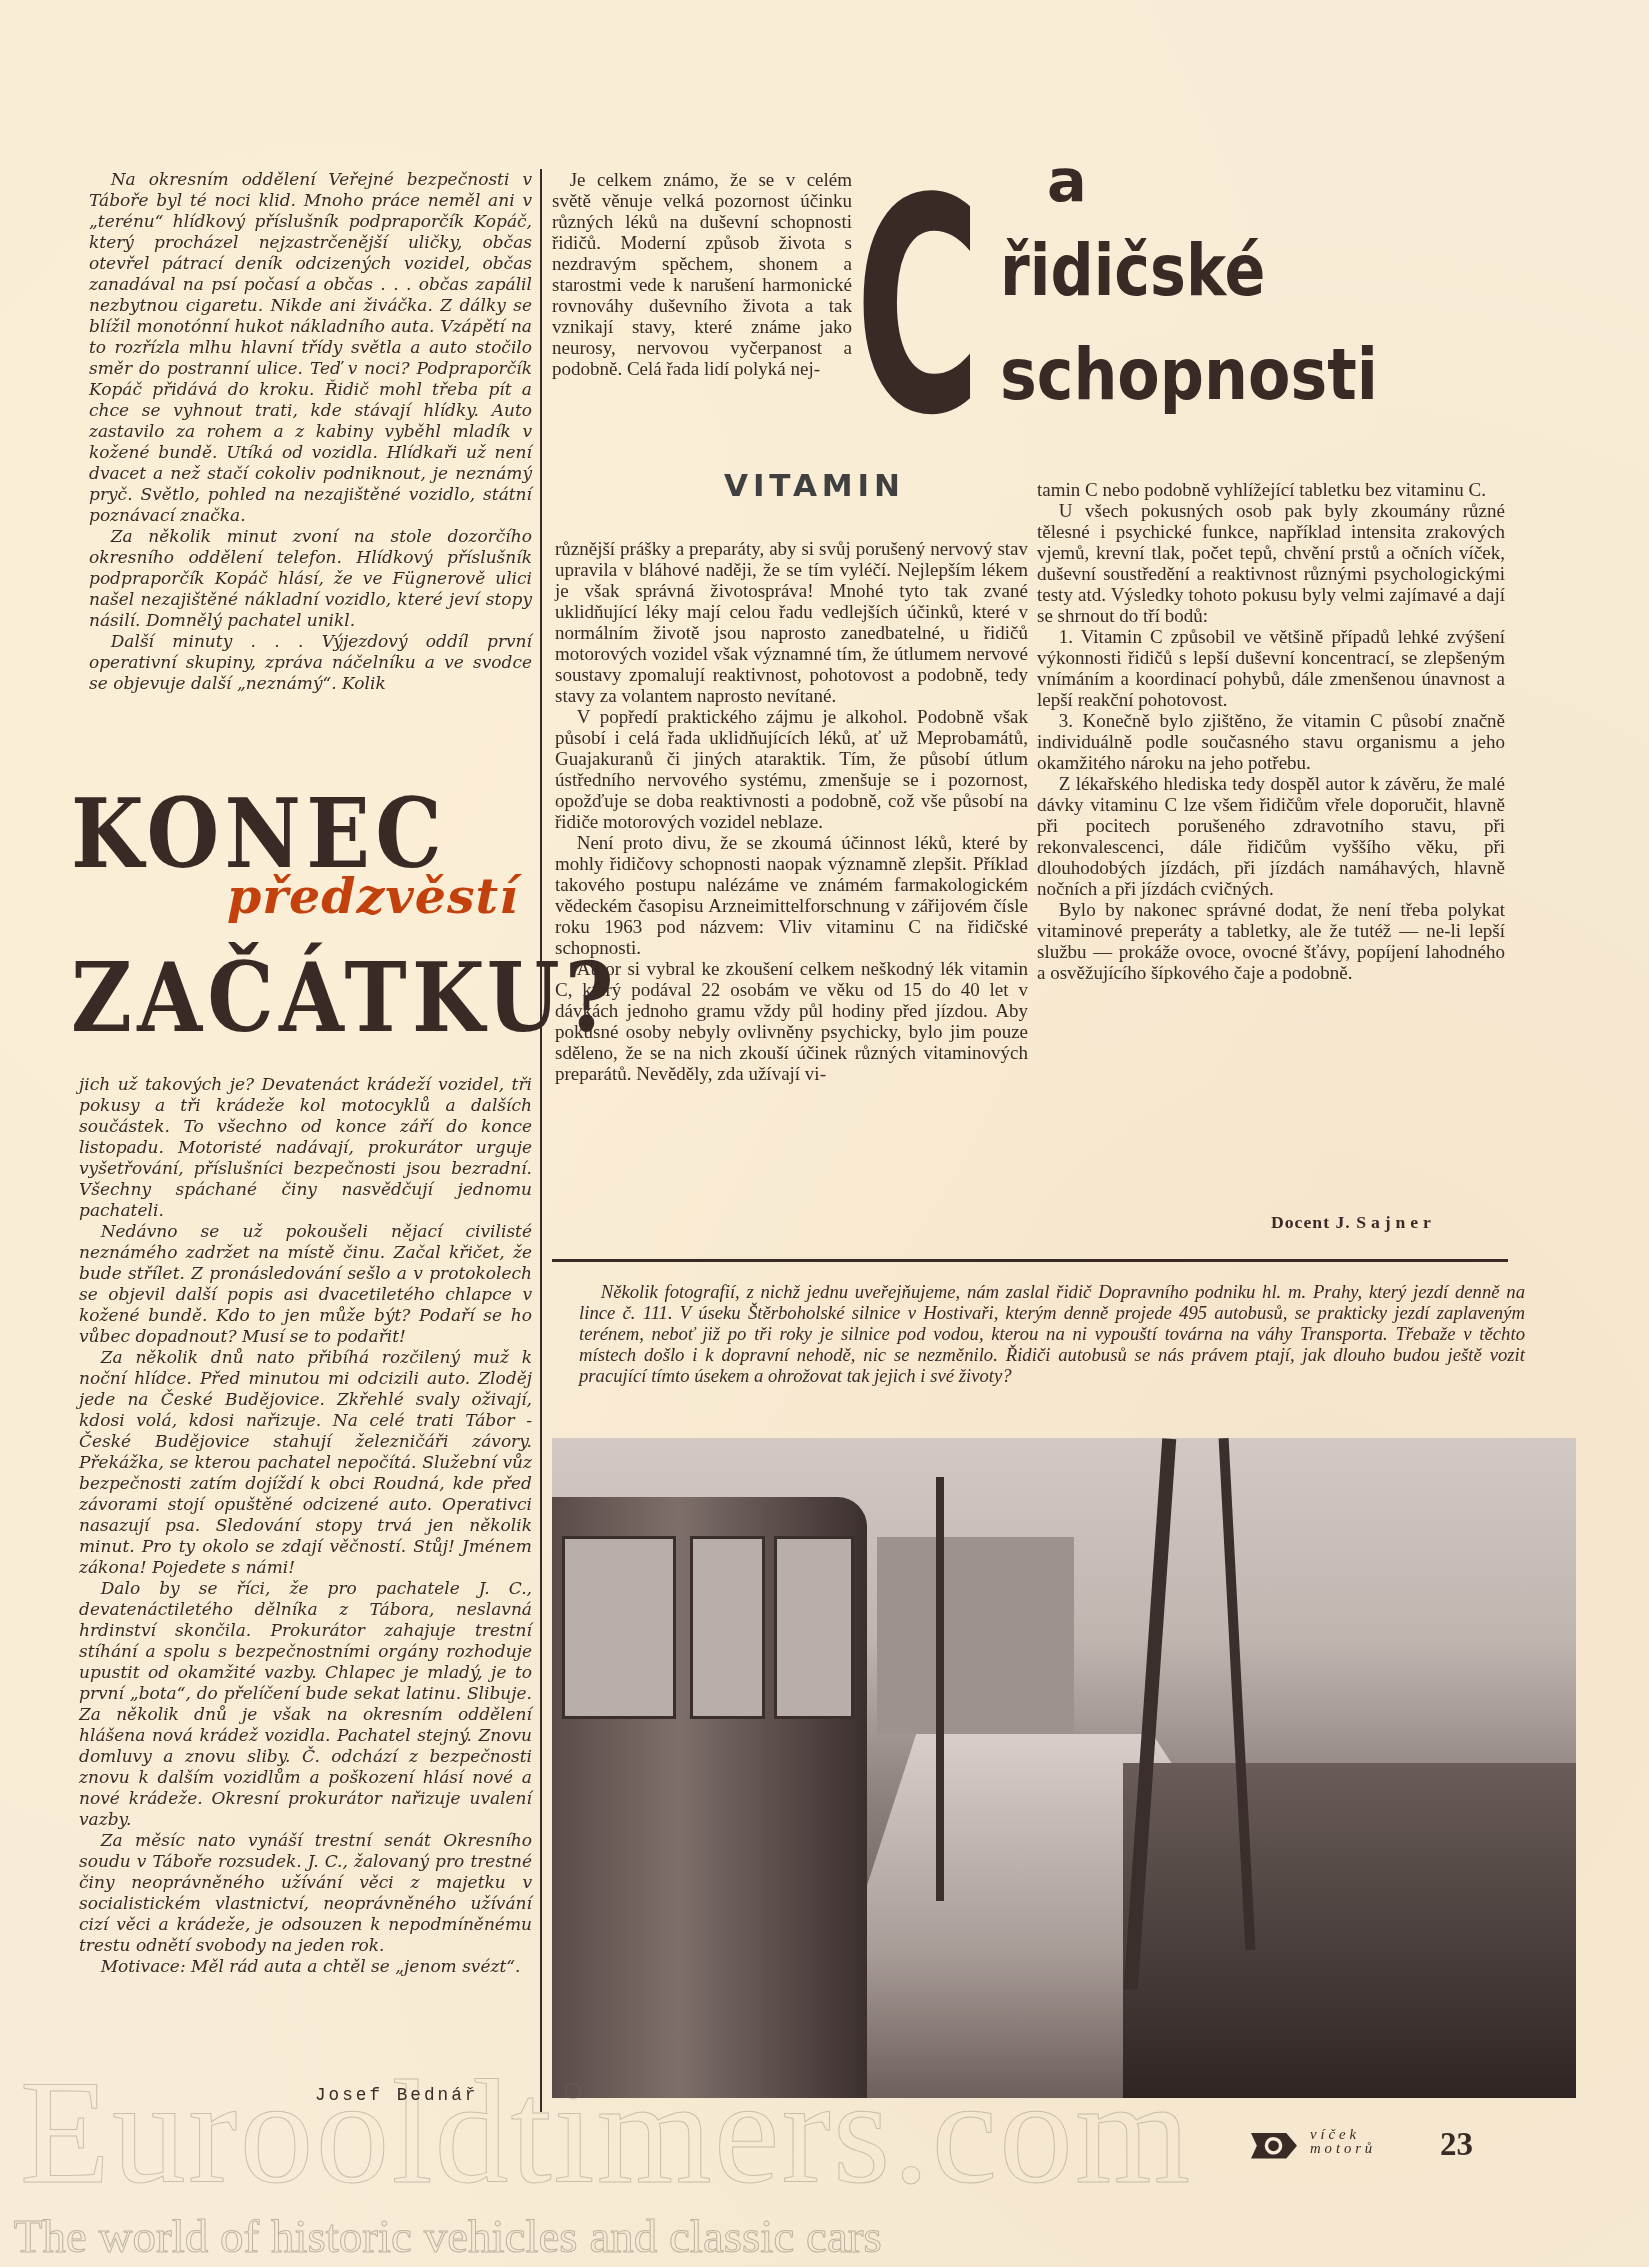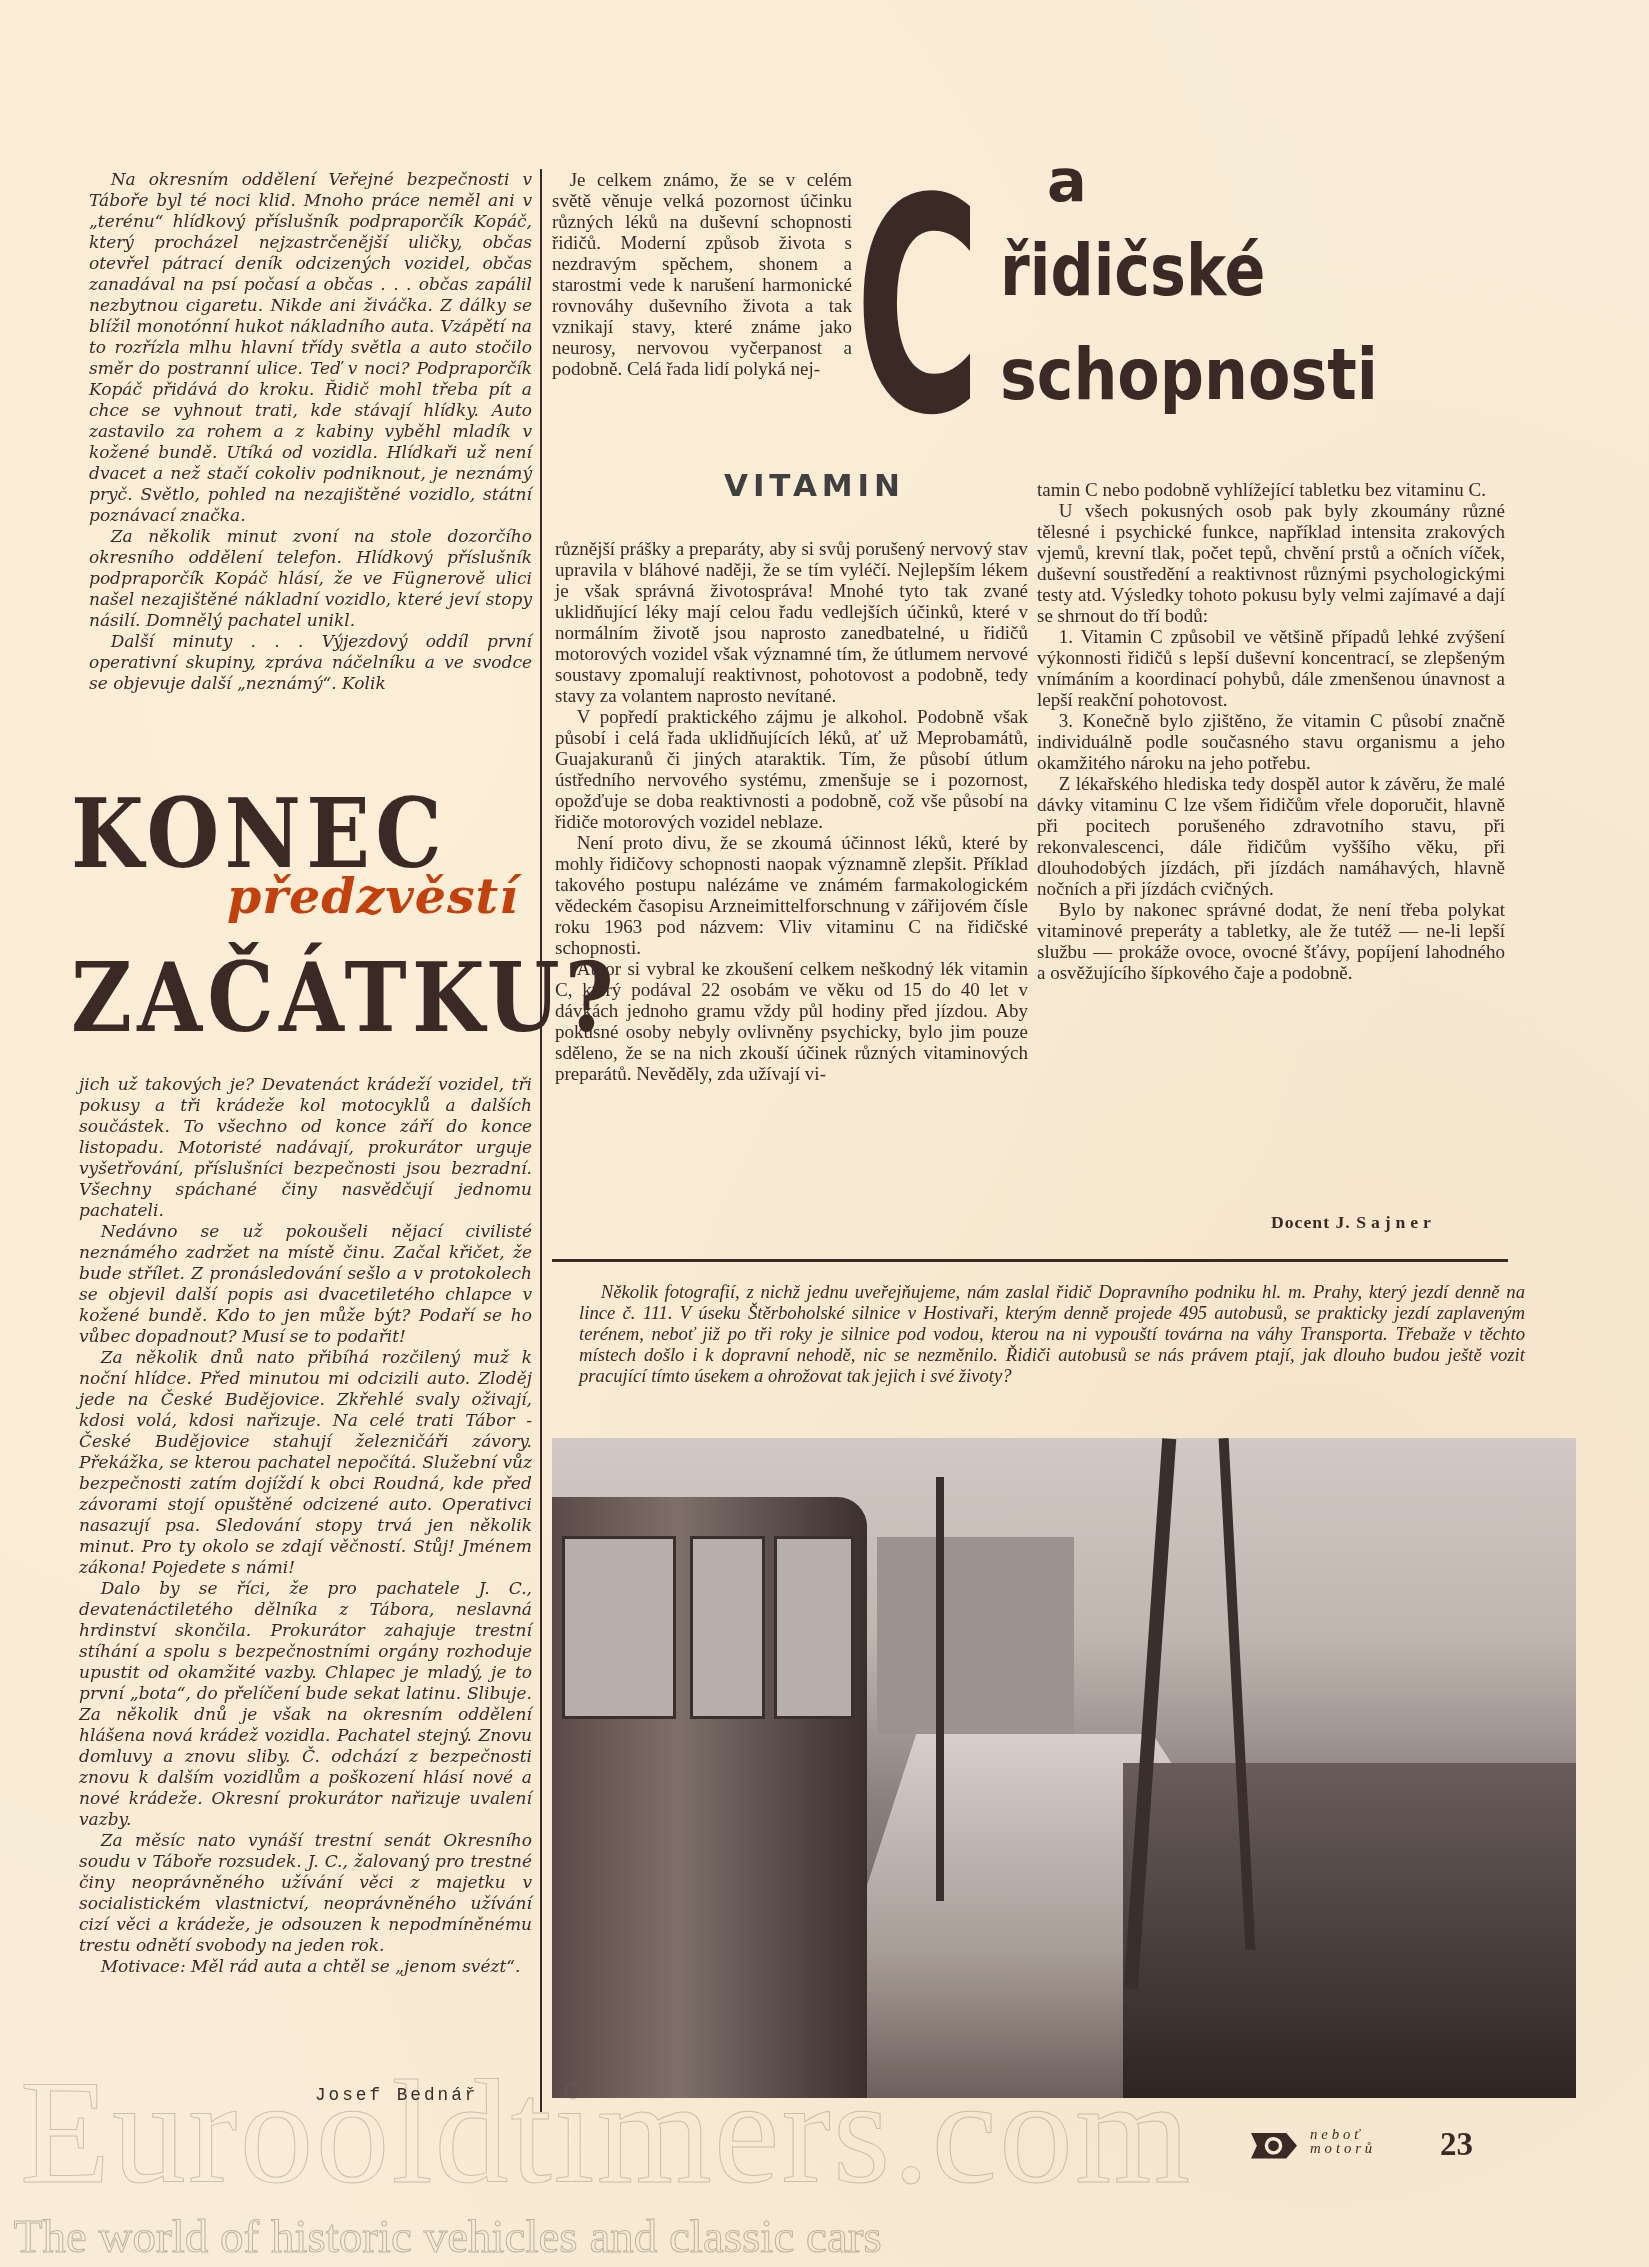--- a/index.html
+++ b/index.html
@@ -168,19 +168,19 @@
 <div class="abs wm-big">Eurooldtimers.com</div>
 
 <div class="abs logo">
   <svg width="47" height="29.6" viewBox="0 0 48 30">
     <path d="M0 2 L36 2 L47 15 L36 28 L0 28 L6 15 Z" fill="#3a2a26"></path>
     <circle cx="23" cy="15" r="9" fill="#f8ecd6"></circle>
     <circle cx="23" cy="15" r="5.5" fill="#3a2a26"></circle>
   </svg>
 </div>
 <div class="abs logo-text">
-  <div>neboť</div>
+  <div>víček</div>
   <div>motorů</div>
 </div>
 <div class="abs page-num">23</div>
 
 <div class="abs wm-small">The world of historic vehicles and classic cars</div>
 
 
 </body></html>

